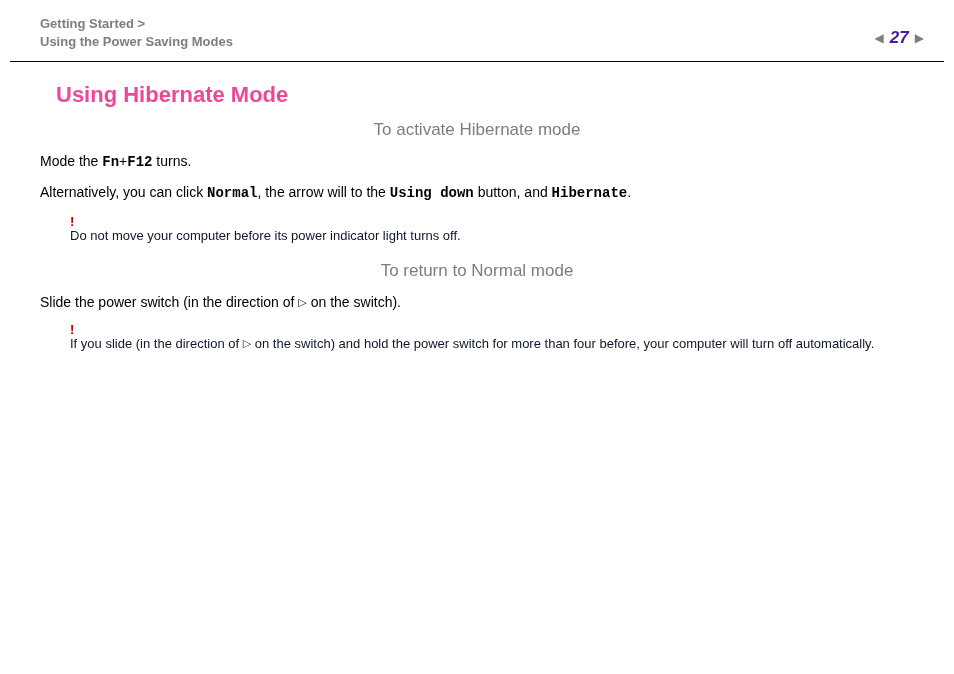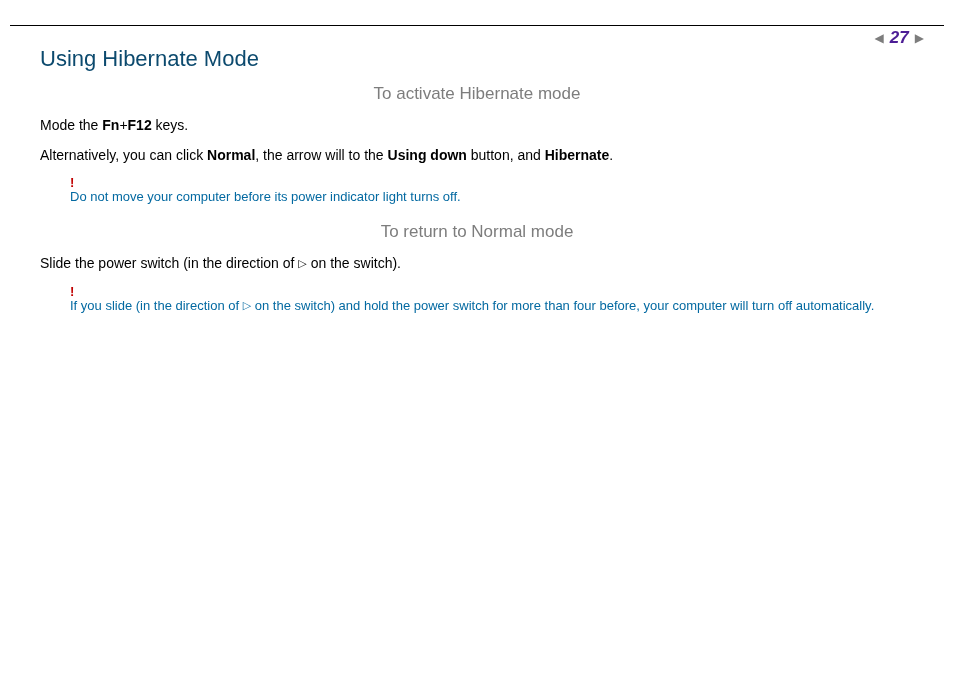--- a/index.html
+++ b/index.html
@@ -49,23 +49,23 @@
     border: none;
     border-top: 1px solid #000;
     margin: 0 10px 0 10px;
   }
   .content {
     padding: 20px 40px 0 40px;
     font-size: 14px;
   }
   .h1 {
     font-size: 22px;
-    color: #0c4a6e;
-    font-weight: normal;
-    margin: 0 0 12px 0;
+    color: #ec4899;
+    font-weight: bold;
+    margin: 0 0 12px 16px;
   }
   .h2 {
     font-size: 17px;
     color: #7d7d7d;
     font-weight: normal;
     margin: 0 0 12px 0;
     text-align: center;
   }
   .para {
     margin: 0 0 10px 0;
@@ -76,51 +76,55 @@
   }
   .bang {
     color: #c00000;
     font-weight: bold;
     font-size: 13px;
     display: block;
     margin-bottom: -2px;
   }
   .note-text {
     font-size: 13px;
-    color: #0369a1;
+    color: #0f172a;
   }
   .triangle-inline {
     font-size: 11px;
     vertical-align: 1px;
   }
-  b { font-weight: bold; }
+  b { font-weight: bold; font-family: Liberation Mono, monospace; }
 </style>
 </head>
 <body>
 
 <div class="page">
 
   <div class="header">
+    <div class="breadcrumb">
+      <span>Getting Started &gt;</span><br>
+      <span>Using the Power Saving Modes</span>
+    </div>
     <div class="pager">
       <span class="tri">◀</span>
       <span class="num">27</span>
       <span class="tri">▶</span>
     </div>
   </div>
 
   <hr class="hr">
 
   <div class="content">
 
     <h1 class="h1">Using Hibernate Mode</h1>
 
     <h2 class="h2">To activate Hibernate mode</h2>
 
     <p class="para">
-      <span>Mode the </span><b>Fn</b><span>+</span><b>F12</b><span> keys.</span>
+      <span>Mode the </span><b>Fn</b><span>+</span><b>F12</b><span> turns.</span>
     </p>
 
     <p class="para">
       <span>Alternatively, you can click </span><b>Normal</b><span>, the arrow will to the </span><b>Using down</b><span> button, and </span><b>Hibernate</b><span>.</span>
     </p>
 
     <div class="note">
       <span class="bang">!</span>
       <span class="note-text">Do not move your computer before its power indicator light turns off.</span>
     </div>

